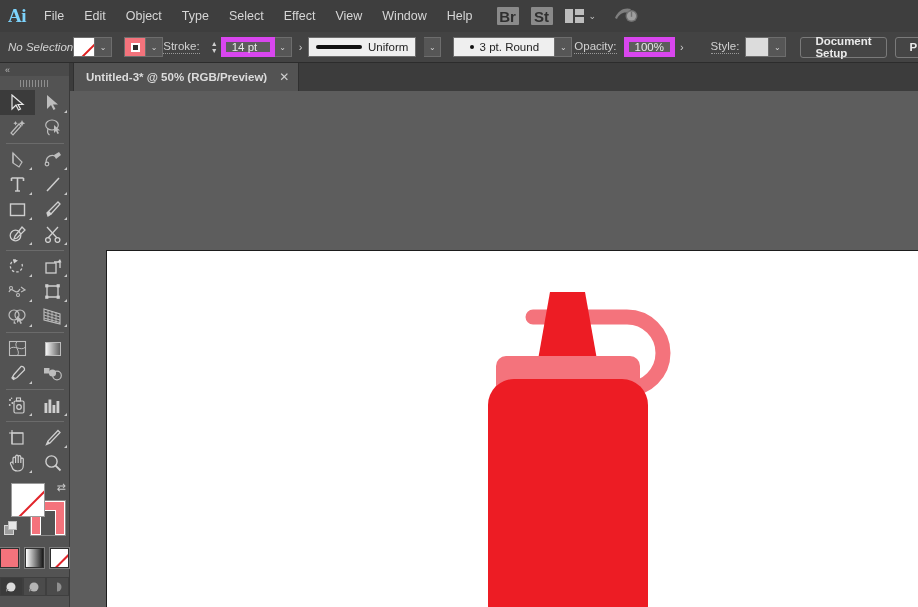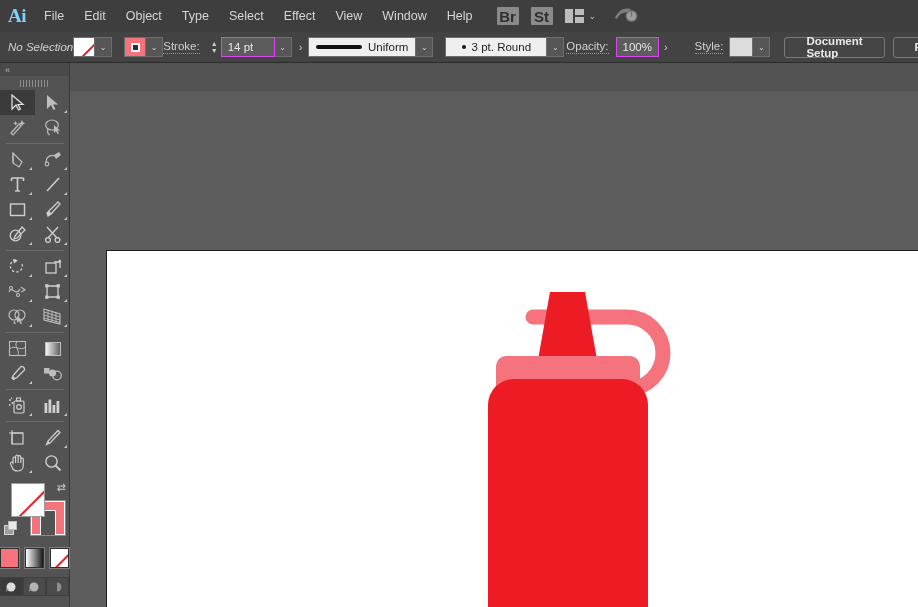--- a/index.html
+++ b/index.html
@@ -68,38 +68,38 @@
   .dd-btn {
     width: 17px; height: 20px; background: #565656; border: 1px solid #6d6d6d;
     border-left: none; display: flex; align-items: center; justify-content: center;
     color: #d5d5d5; font-size: 8px;
   }
   .stepper {
     width: 13px; height: 20px; display: flex; flex-direction: column;
     align-items: center; justify-content: center; color: #cfcfcf; font-size: 7px; line-height: 7px;
   }
   .field {
-    height: 20px; background: #5c5c5c; border: 1px solid #d946ef;
+    height: 20px; background: #5c5c5c; border: 5px solid #d946ef;
     color: #e8e8e8; font-size: 11.5px; display: flex; align-items: center;
     padding: 0 6px;
   }
   .field-lite {
     height: 20px; background: #efefef; border: 1px solid #6d6d6d;
     color: #232323; font-size: 11.5px; display: flex; align-items: center;
     padding: 0 7px; gap: 6px;
   }
   .profile-line { width: 58px; height: 4px; background: #111; border-radius: 2px; }
   .brush-dot { width: 4px; height: 4px; border-radius: 50%; background: #111; }
   .cb-sep { width: 1px; height: 21px; background: #585858; margin: 0 7px; }
   .opacity-arrow { color: #cfcfcf; font-size: 11px; padding: 0 5px; }
   .style-swatch { width: 24px; height: 20px; background: #dcdcdc; border: 1px solid #6d6d6d; }
   .pill-btn {
     height: 21px; border: 1px solid #7a7a7a; border-radius: 3px;
     color: #eaeaea; font-size: 11.5px; display: flex; align-items: center;
-    padding: 0 21px; background: #454545; font-weight: 600;
+    padding: 0 14px; background: #454545; font-weight: 600;
   }
   .cb-more { color:#cfcfcf; font-size:11px; }
 
   
   .tabbar {
     position: absolute; left: 0; top: 63px; width: 918px; height: 28px;
     background: #3c3c3c;
   }
   .doctab {
     position: absolute; left: 73px; top: 0; height: 28px;
@@ -258,21 +258,21 @@
     <div class="cb-label dotted" style="">Stroke:</div>
 
     <div style="display:flex;align-items:center;margin-left:8px;">
       <div class="stepper">▲<br>▼</div>
       <div class="field" style="width:54px;">14 pt</div>
       <div class="dd-btn">⌄</div>
     </div>
 
     <div class="cb-more" style="margin-left:7px;">›</div>
 
-    <div style="display:flex;align-items:flex-end;margin-left:6px;">
+    <div style="display:flex;align-items:flex-end;margin-left:6px;gap:8px;">
       <div class="field-lite" style="width:108px;justify-content:center;">
         <span class="profile-line"></span>
         <span>Uniform</span>
       </div>
       <div class="dd-btn">⌄</div>
     </div>
 
     <div style="display:flex;align-items:center;margin-left:12px;">
       <div class="field-lite" style="width:102px;justify-content:center;">
         <span class="brush-dot"></span>
@@ -291,20 +291,26 @@
       <div class="dd-btn">⌄</div>
     </div>
 
     <div class="cb-sep"></div>
 
     <div class="pill-btn">Document Setup</div>
     <div class="pill-btn" style="margin-left:8px;">Preferences</div>
 
   </div>
 
+  <div class="tabbar">
+    <div class="doctab">
+      <span class="doctab-title">Untitled-3* @ 50% (RGB/Preview)</span>
+      <span class="doctab-close">✕</span>
+    </div>
+  </div>
 
   <div class="canvas">
     <div class="artboard">
       <svg class="bottle" width="820" height="420" viewBox="0 0 820 420">
 
         <path d="M426 66 H520 a36 36 0 0 1 0 72 H470" fill="none" stroke="#f4737c" stroke-width="15" stroke-linecap="round"></path>
 
         <path d="M443 41 H478 L492 120 H429 Z" fill="#ed1c24"></path>
 
         <rect x="389" y="105" width="144" height="50" rx="10" fill="#f4737c"></rect>

